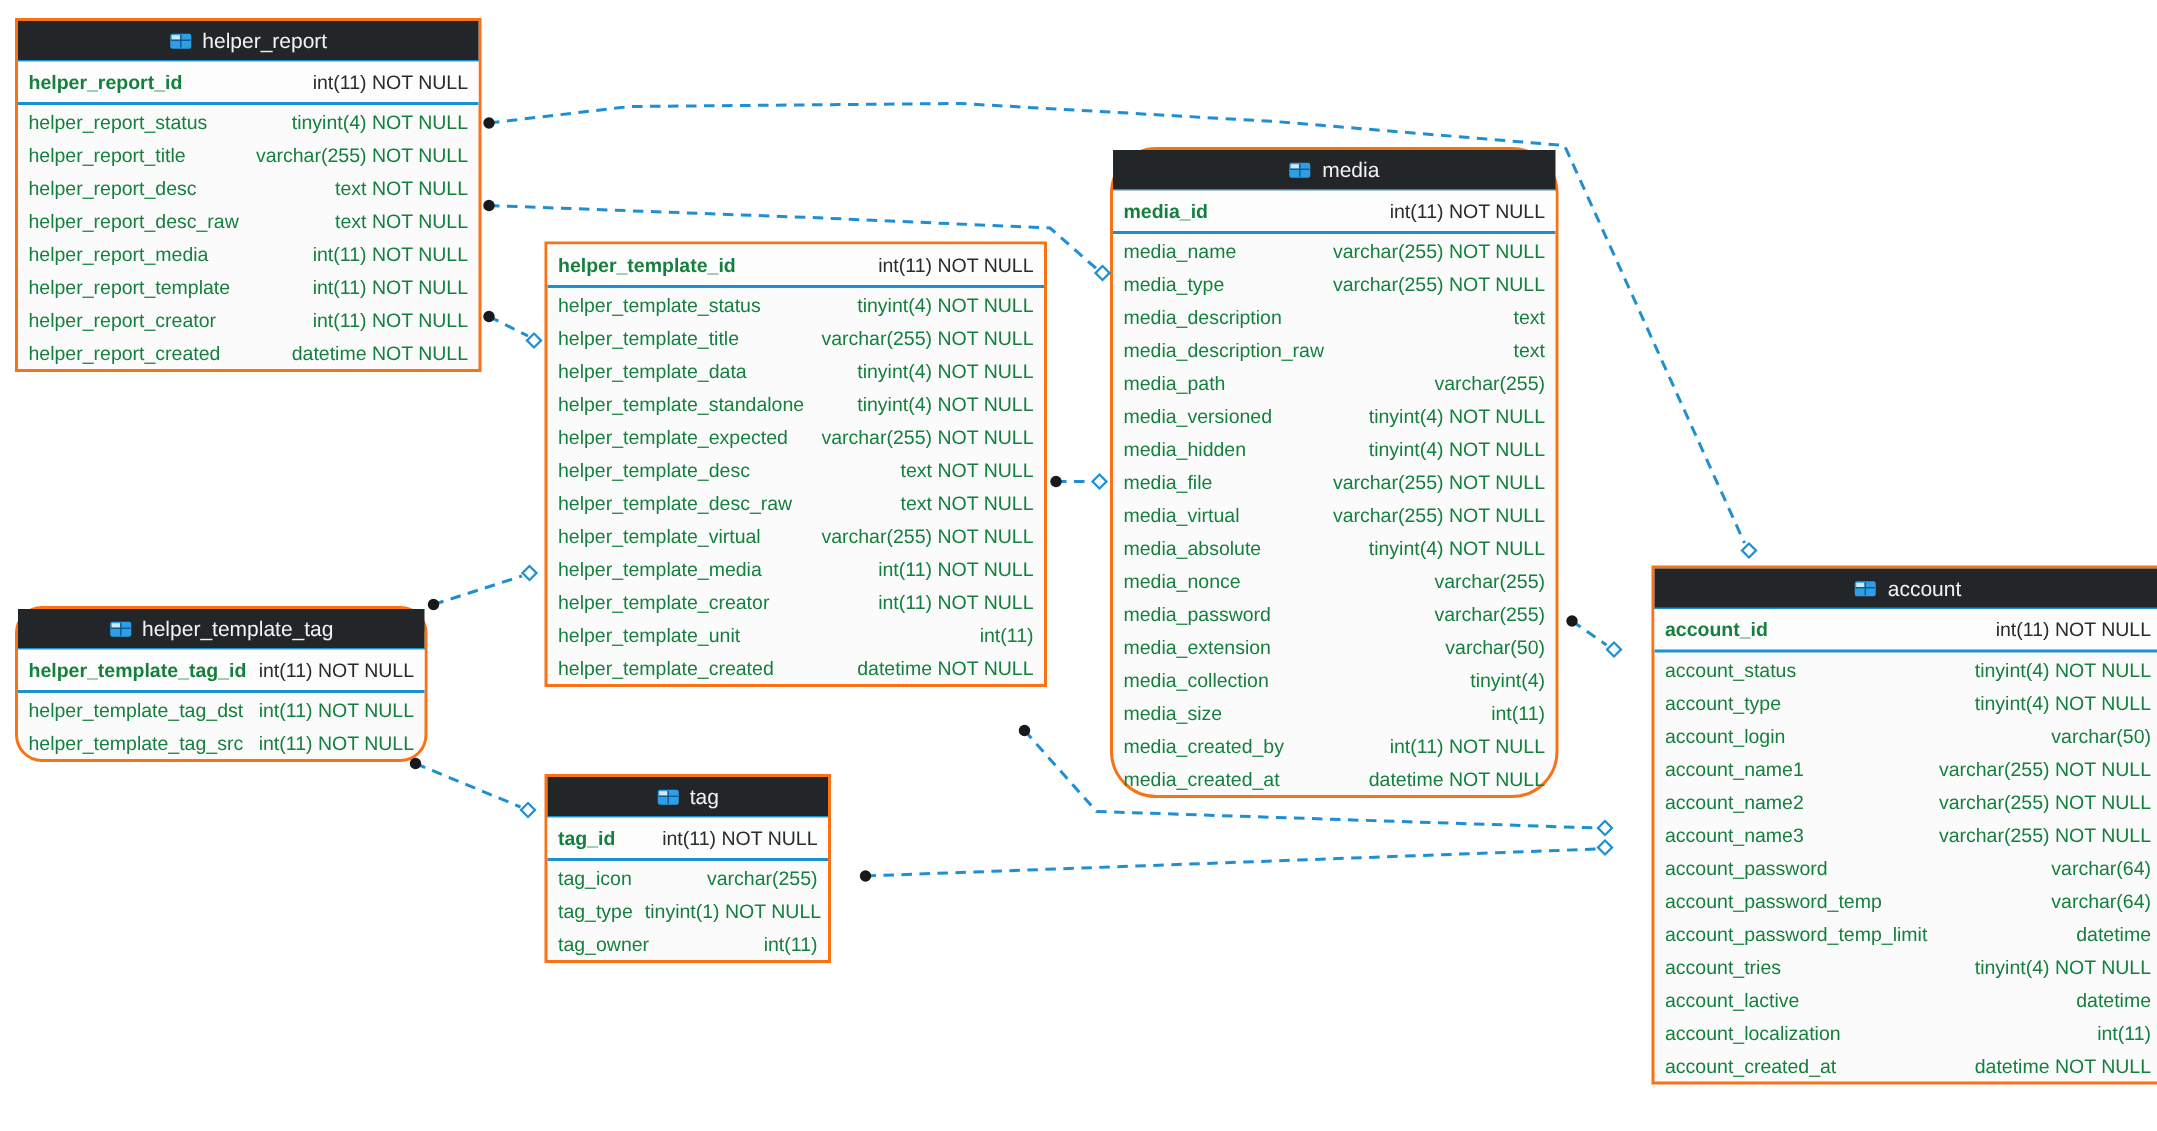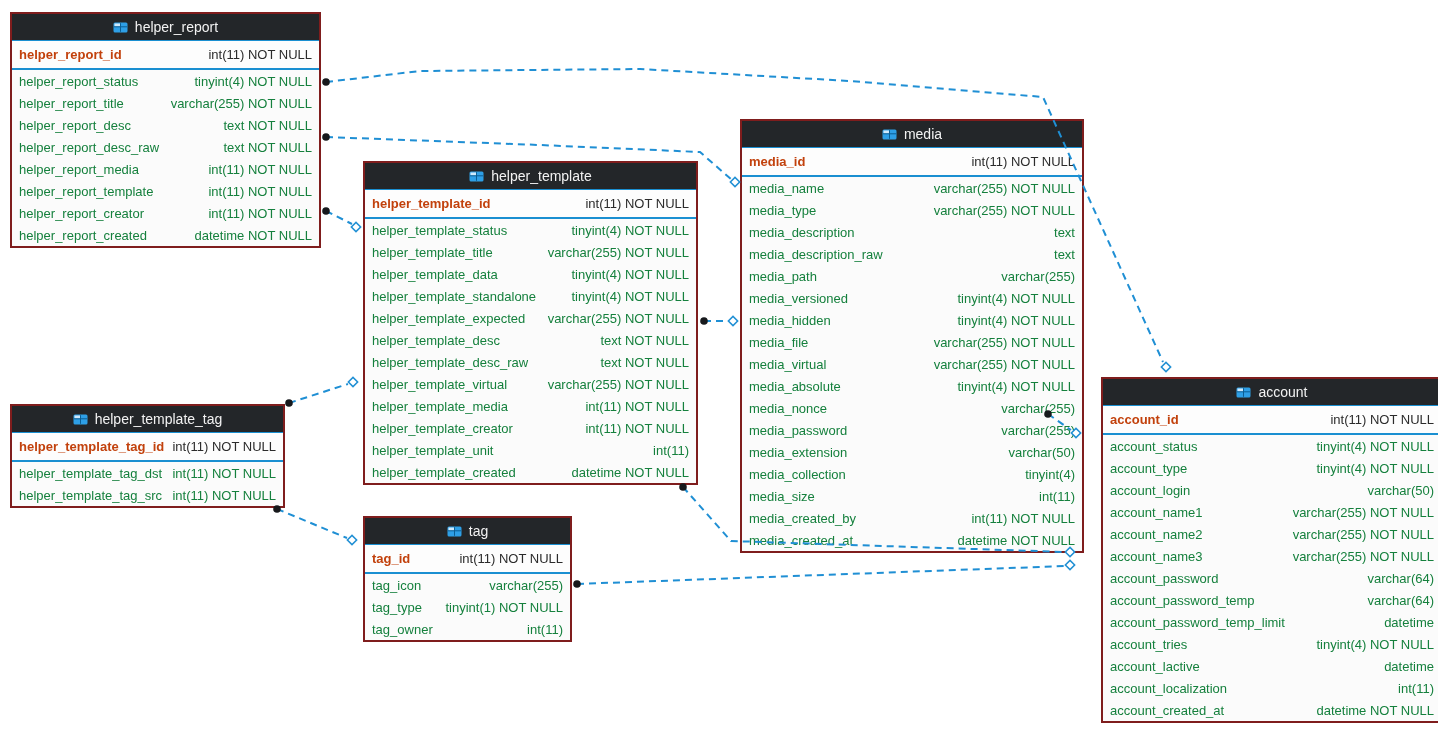--- a/index.html
+++ b/index.html
@@ -3,35 +3,35 @@
 <meta charset="utf-8">
 <style>
   html,body{margin:0;padding:0;}
   body{
     width:1438px;height:754px;background:#ffffff;overflow:hidden;
     font-family:"Liberation Sans","DejaVu Sans",sans-serif;
   }
   .canvas{position:relative;width:1438px;height:754px;background:#ffffff;}
   svg.rel-layer{position:absolute;left:0;top:0;width:1438px;height:754px;pointer-events:none;z-index:5;}
   .tbl{
-    position:absolute;background:#fbfbfb;border:2px solid #7f1d1d;
+    position:absolute;background:#fbfbfb;border:2px solid #f97316;
     box-sizing:border-box;z-index:2;
   }
   .thead{
     height:26px;background:#232629;color:#f2f2f2;
     display:flex;align-items:center;justify-content:center;gap:7px;
     font-size:14px;border-bottom:1px solid #1a8fd1;white-space:nowrap;
   }
   .ticon{display:inline-flex;align-items:center;}
   .pkrow{
     height:27px;display:flex;align-items:center;justify-content:space-between;
     padding:0 7px;border-bottom:2px solid #1a8fd1;background:#fdfdfd;
     font-size:13px;white-space:nowrap;gap:8px;
   }
-  .pkname{font-weight:bold;color:#c2410c;}
+  .pkname{font-weight:bold;color:#15803d;}
   .pktype{color:#2b2b2b;}
   .frow{
     height:22px;display:flex;align-items:center;justify-content:space-between;
     padding:0 7px;font-size:13px;color:#15803d;white-space:nowrap;gap:8px;
   }
   .rel-line{fill:none;stroke:#1f8fd4;stroke-width:2;stroke-dasharray:7 5;}
   .rel-dot{fill:#17191c;}
   .rel-dia{fill:#ffffff;stroke:#1f8fd4;stroke-width:1.5;}
 </style>
 </head>
@@ -81,31 +81,20 @@
       <div class="frow">
         <span>helper_report_creator</span>
         <span>int(11) NOT NULL</span>
       </div>
       <div class="frow">
         <span>helper_report_created</span>
         <span>datetime NOT NULL</span>
       </div>
     </div>
     <div class="tbl" style="left: 363px; top: 161px; width: 335px;">
-      <div class="thead">
-        <span class="ticon">
-          <svg width="15" height="11" viewBox="0 0 15 11" aria-hidden="true">
-            <rect x="0.5" y="0.5" width="14" height="10" rx="1.5" fill="#2e9fe6"></rect>
-            <rect x="1.5" y="1.5" width="5.5" height="3" fill="#cfe9fb"></rect>
-            <line x1="1" y1="4.8" x2="14" y2="4.8" stroke="#0b5e94" stroke-width="1"></line>
-            <line x1="7.5" y1="1.2" x2="7.5" y2="9.8" stroke="#0b5e94" stroke-width="1"></line>
-          </svg>
-        </span>
-        <span>helper_template</span>
-      </div>
       <div class="pkrow">
         <span class="pkname">helper_template_id</span>
         <span class="pktype">int(11) NOT NULL</span>
       </div>
       <div class="frow">
         <span>helper_template_status</span>
         <span>tinyint(4) NOT NULL</span>
       </div>
       <div class="frow">
         <span>helper_template_title</span>
@@ -145,21 +134,21 @@
       </div>
       <div class="frow">
         <span>helper_template_unit</span>
         <span>int(11)</span>
       </div>
       <div class="frow">
         <span>helper_template_created</span>
         <span>datetime NOT NULL</span>
       </div>
     </div>
-    <div class="tbl" style="left: 10px; top: 404px; width: 275px;">
+    <div class="tbl" style="left: 10px; top: 404px; width: 275px; border-radius: 18px;">
       <div class="thead">
         <span class="ticon">
           <svg width="15" height="11" viewBox="0 0 15 11" aria-hidden="true">
             <rect x="0.5" y="0.5" width="14" height="10" rx="1.5" fill="#2e9fe6"></rect>
             <rect x="1.5" y="1.5" width="5.5" height="3" fill="#cfe9fb"></rect>
             <line x1="1" y1="4.8" x2="14" y2="4.8" stroke="#0b5e94" stroke-width="1"></line>
             <line x1="7.5" y1="1.2" x2="7.5" y2="9.8" stroke="#0b5e94" stroke-width="1"></line>
           </svg>
         </span>
         <span>helper_template_tag</span>
@@ -170,21 +159,21 @@
       </div>
       <div class="frow">
         <span>helper_template_tag_dst</span>
         <span>int(11) NOT NULL</span>
       </div>
       <div class="frow">
         <span>helper_template_tag_src</span>
         <span>int(11) NOT NULL</span>
       </div>
     </div>
-    <div class="tbl" style="left: 740px; top: 119px; width: 344px;">
+    <div class="tbl" style="left: 740px; top: 98px; width: 299px; border-radius: 31px;">
       <div class="thead">
         <span class="ticon">
           <svg width="15" height="11" viewBox="0 0 15 11" aria-hidden="true">
             <rect x="0.5" y="0.5" width="14" height="10" rx="1.5" fill="#2e9fe6"></rect>
             <rect x="1.5" y="1.5" width="5.5" height="3" fill="#cfe9fb"></rect>
             <line x1="1" y1="4.8" x2="14" y2="4.8" stroke="#0b5e94" stroke-width="1"></line>
             <line x1="7.5" y1="1.2" x2="7.5" y2="9.8" stroke="#0b5e94" stroke-width="1"></line>
           </svg>
         </span>
         <span>media</span>
@@ -255,21 +244,21 @@
       </div>
       <div class="frow">
         <span>media_created_by</span>
         <span>int(11) NOT NULL</span>
       </div>
       <div class="frow">
         <span>media_created_at</span>
         <span>datetime NOT NULL</span>
       </div>
     </div>
-    <div class="tbl" style="left: 363px; top: 516px; width: 209px;">
+    <div class="tbl" style="left: 363px; top: 516px; width: 191px;">
       <div class="thead">
         <span class="ticon">
           <svg width="15" height="11" viewBox="0 0 15 11" aria-hidden="true">
             <rect x="0.5" y="0.5" width="14" height="10" rx="1.5" fill="#2e9fe6"></rect>
             <rect x="1.5" y="1.5" width="5.5" height="3" fill="#cfe9fb"></rect>
             <line x1="1" y1="4.8" x2="14" y2="4.8" stroke="#0b5e94" stroke-width="1"></line>
             <line x1="7.5" y1="1.2" x2="7.5" y2="9.8" stroke="#0b5e94" stroke-width="1"></line>
           </svg>
         </span>
         <span>tag</span>

